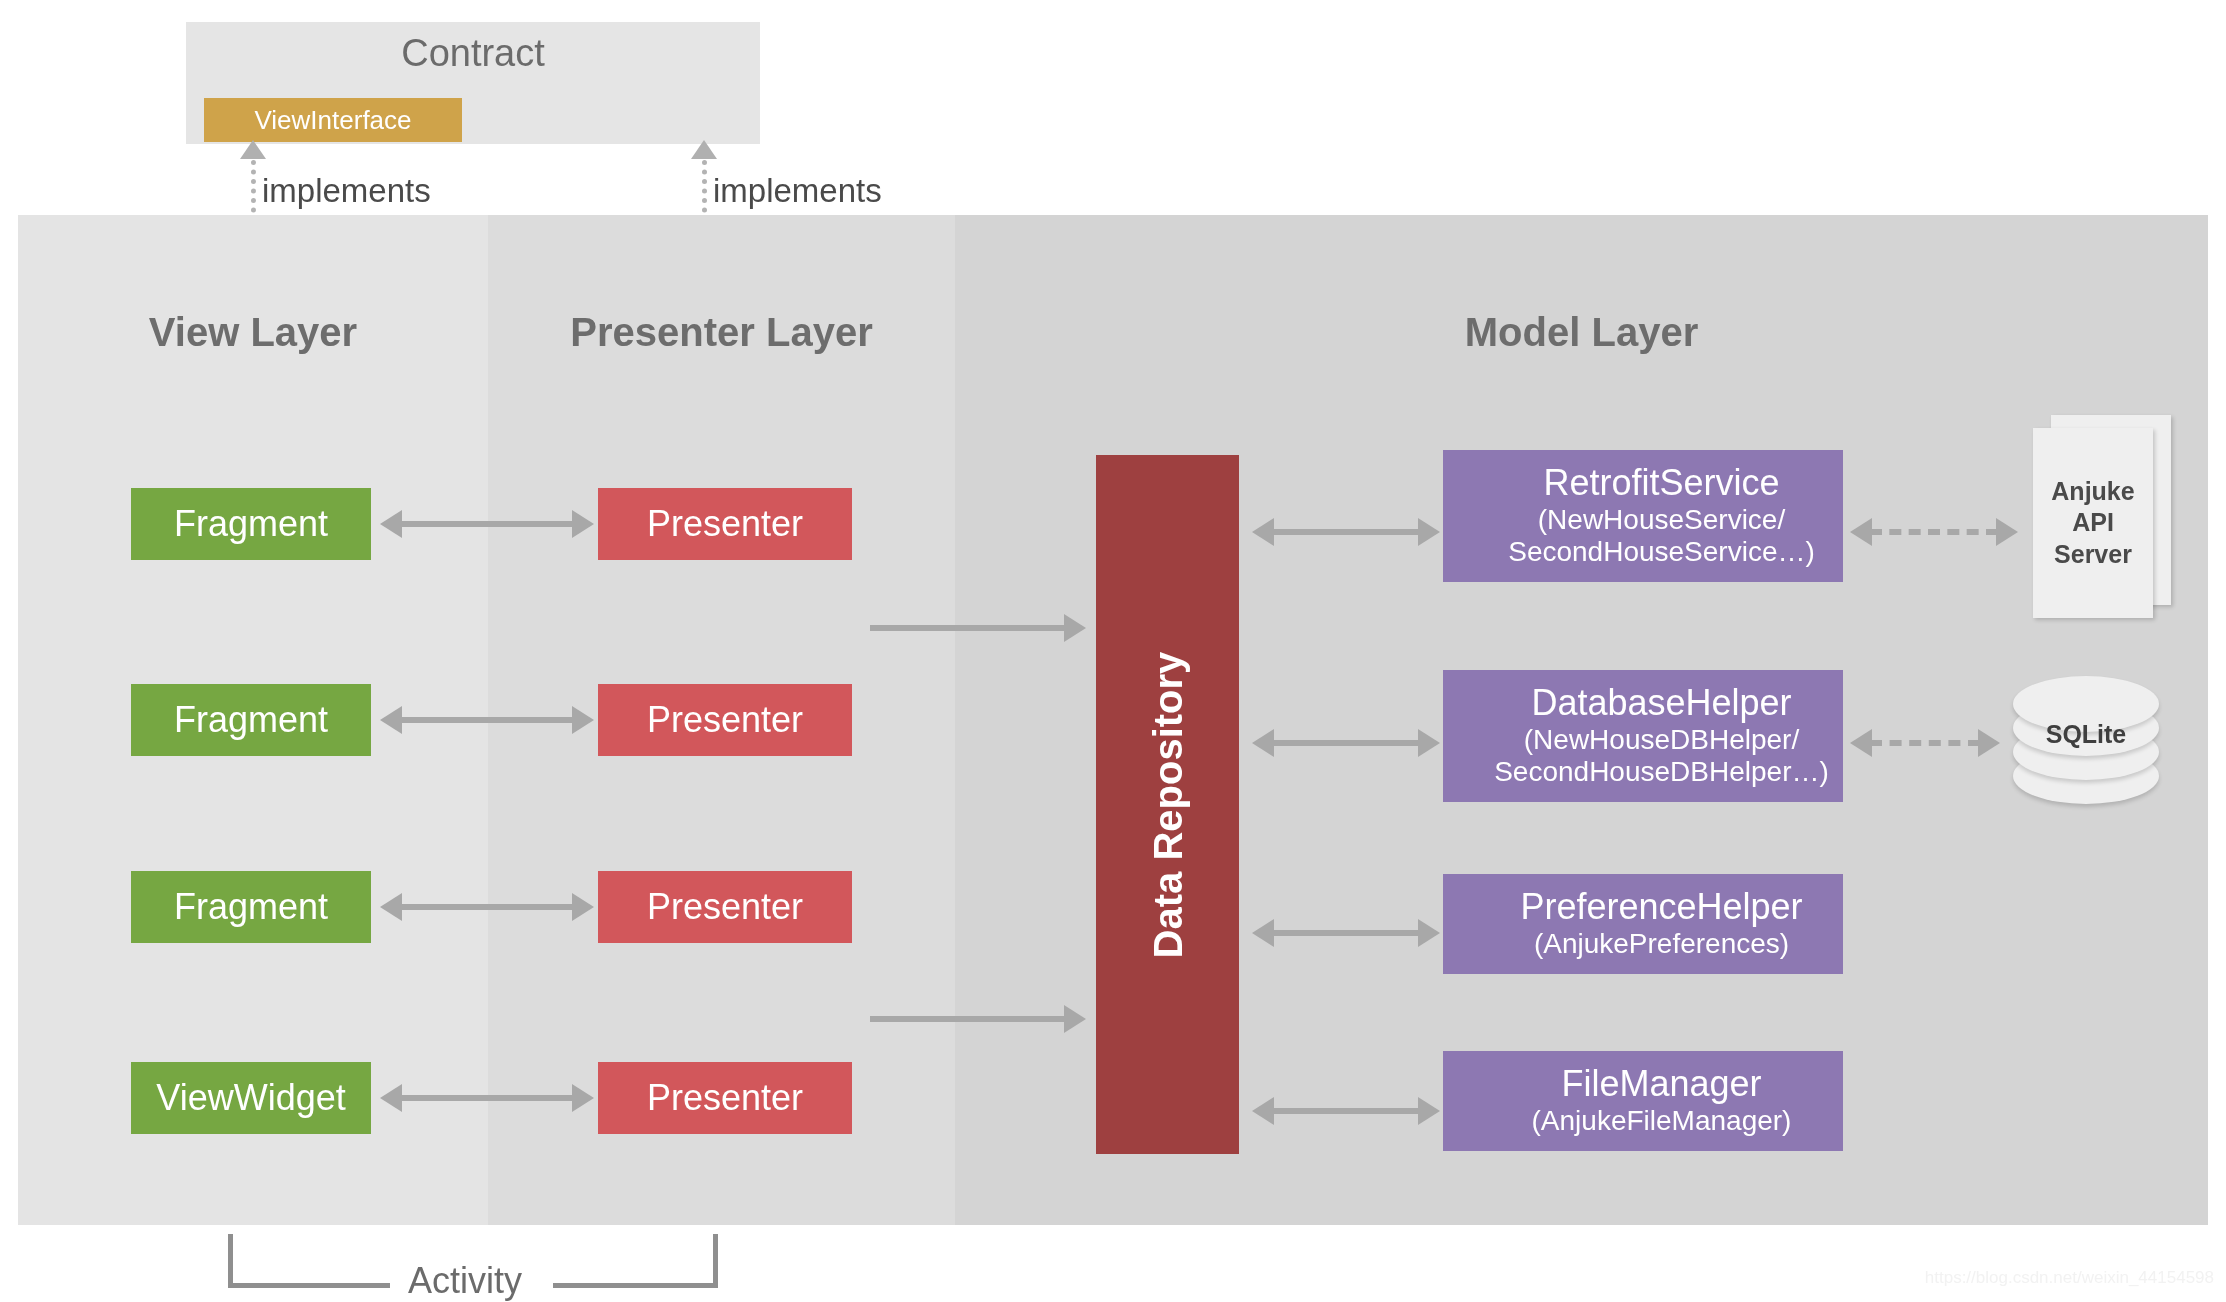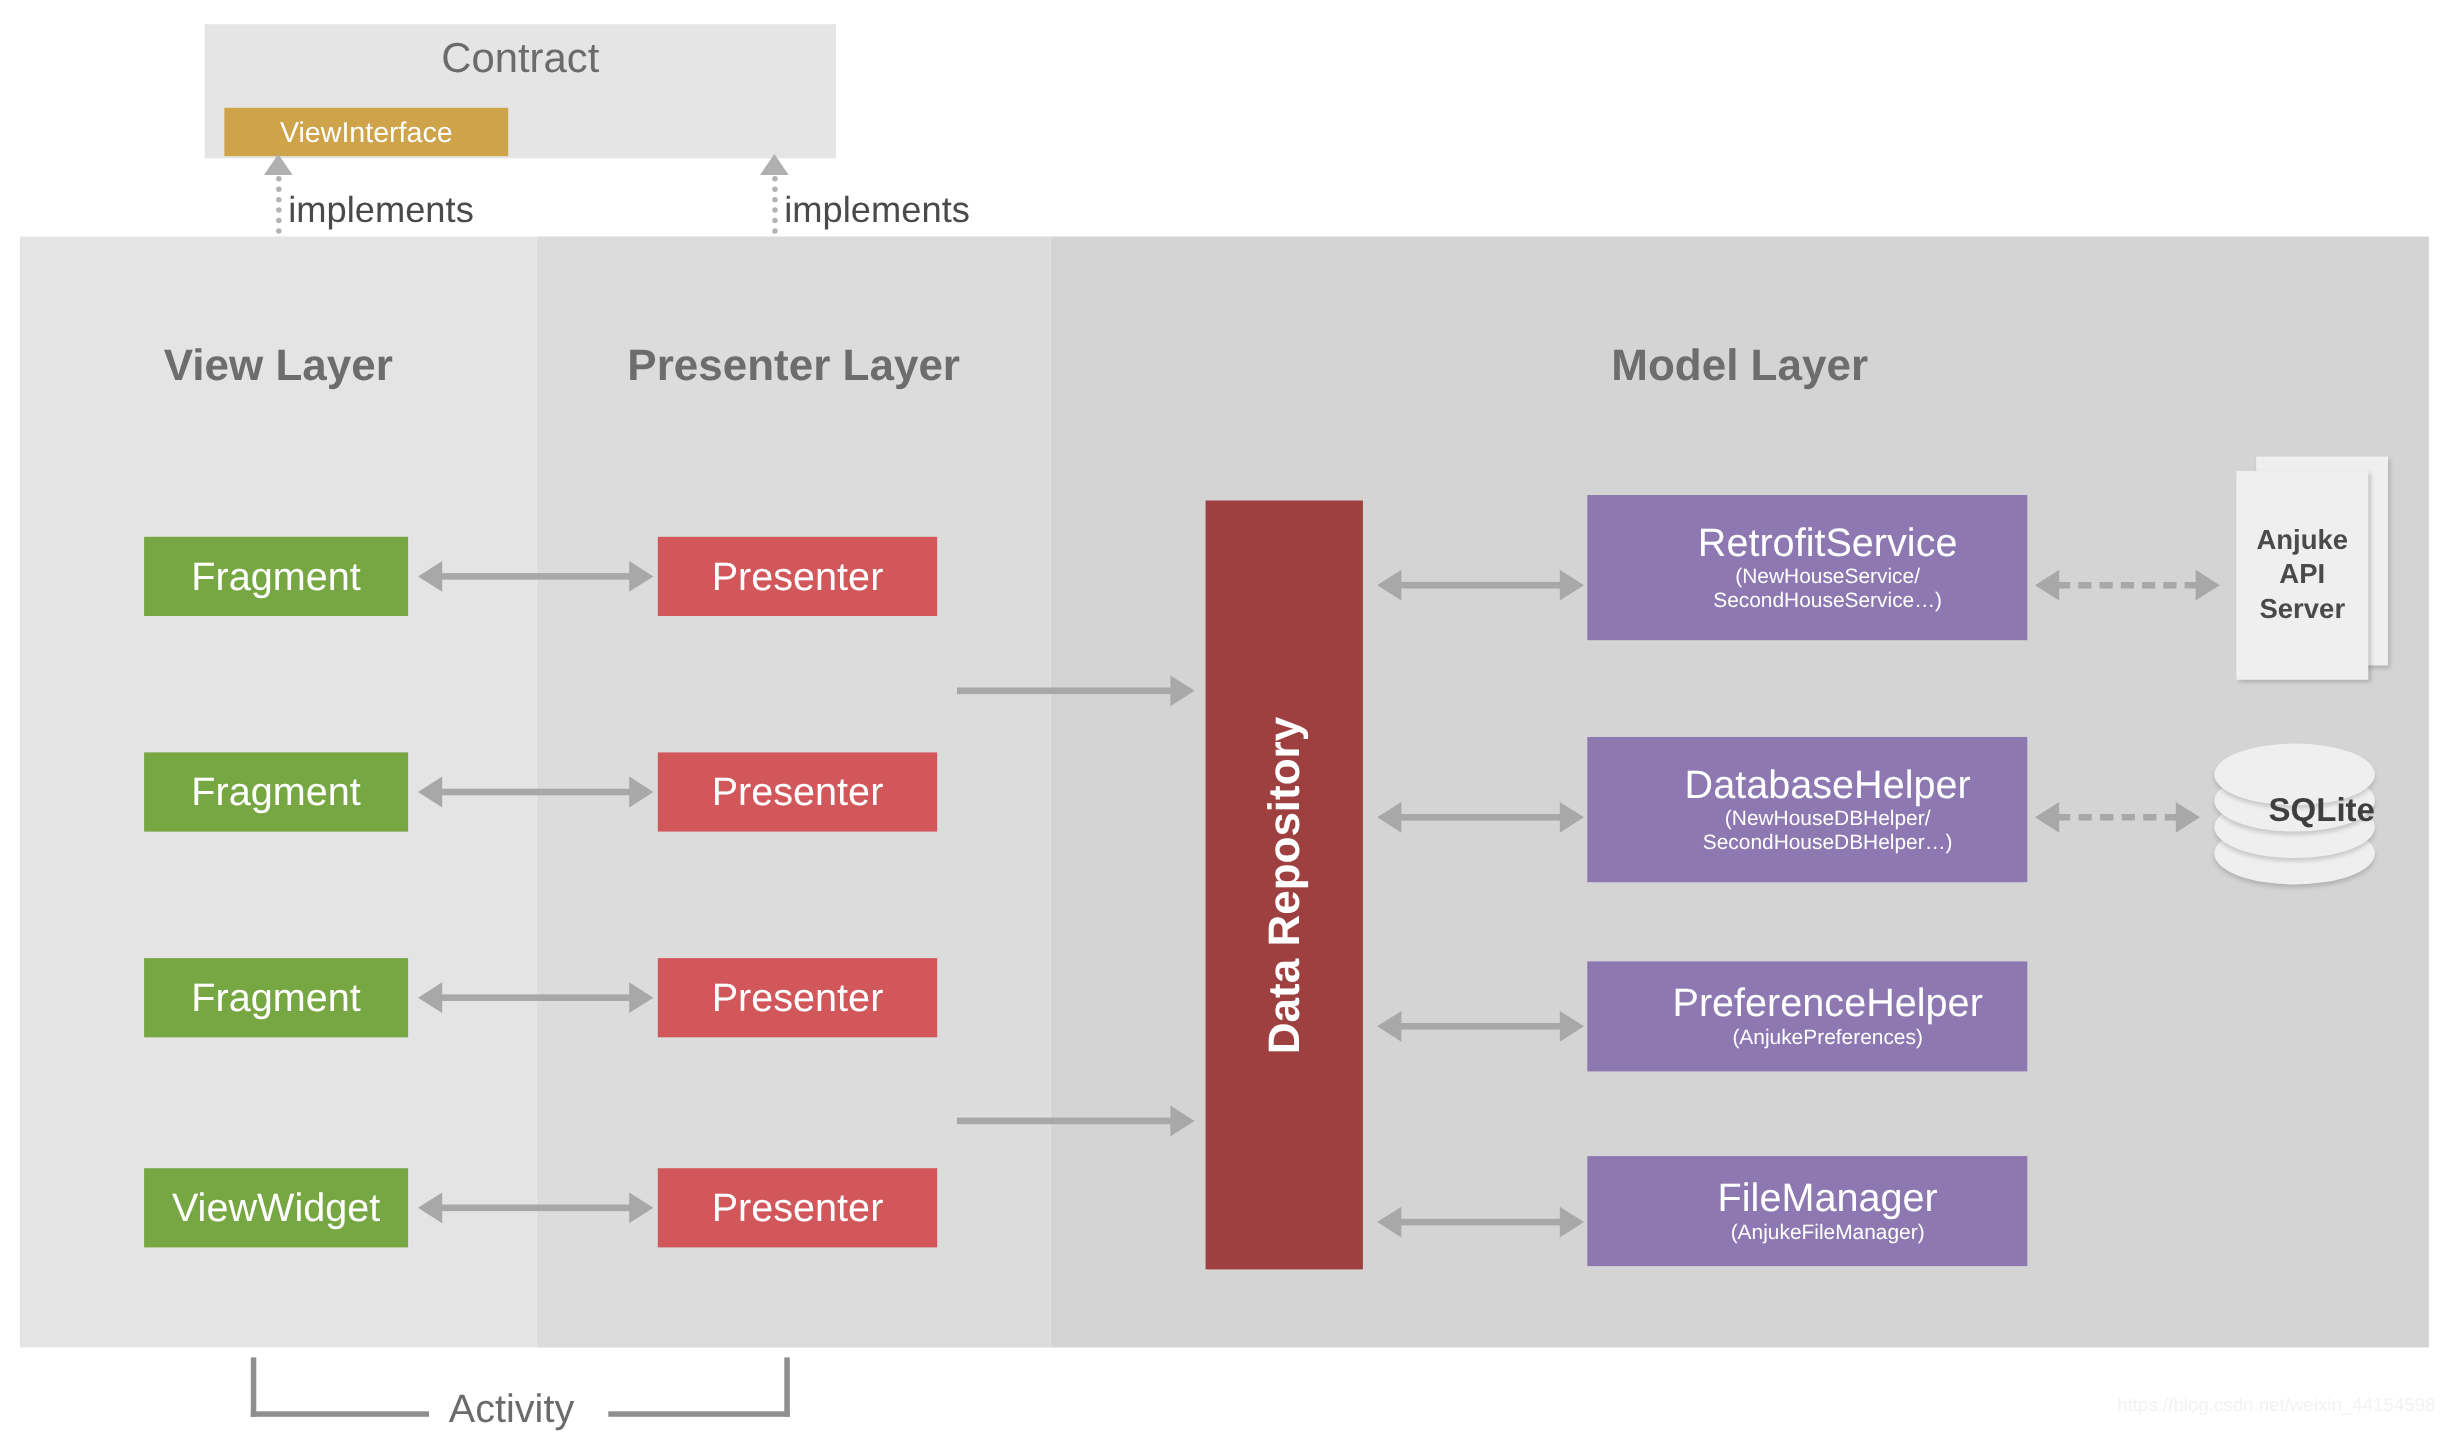--- a/index.html
+++ b/index.html
@@ -94,21 +94,21 @@
     color:#ffffff;
     box-sizing:border-box;
     text-align:center;
     line-height:1.08;
   }
   .node-green{ background:#76a742; }
   .node-red{ background:#d2575b; }
   .node-purple{ background:#8d78b2; }
 
   .node .title{ font-size:36px; }
-  .node .sub{ font-size:19px; margin-top:2px; }
+  .node .sub{ font-size:28px; margin-top:2px; }
 
   .view-node{ left:131px; width:240px; height:72px; }
   .presenter-node{ left:598px; width:254px; height:72px; }
   .model-node{ left:1443px; width:400px;padding-left:37px; }
 
   
   .repo{
     position:absolute;
     left:1096px; top:455px;
     width:143px; height:699px;
@@ -169,22 +169,22 @@
   .db-disc{
     position:absolute;
     left:0; width:146px; height:56px;
     background:#efefef;
     border-radius:50%;
     box-shadow:0 3px 4px rgba(0,0,0,0.16);
   }
   .db-label{
     position:absolute;
     left:0; top:44px; width:146px;
-    text-align:right;
-    font-size:30px; font-weight:bold; color:#3f3f3f;
+    text-align:center;
+    font-size:25px; font-weight:bold; color:#3f3f3f;
     z-index:9;
   }
 
   
   .bracket-line{ position:absolute; background:#8f8f8f; }
   .activity-label{
     position:absolute;
     font-size:36px;
     color:#6b6b6b;
     white-space:nowrap;

